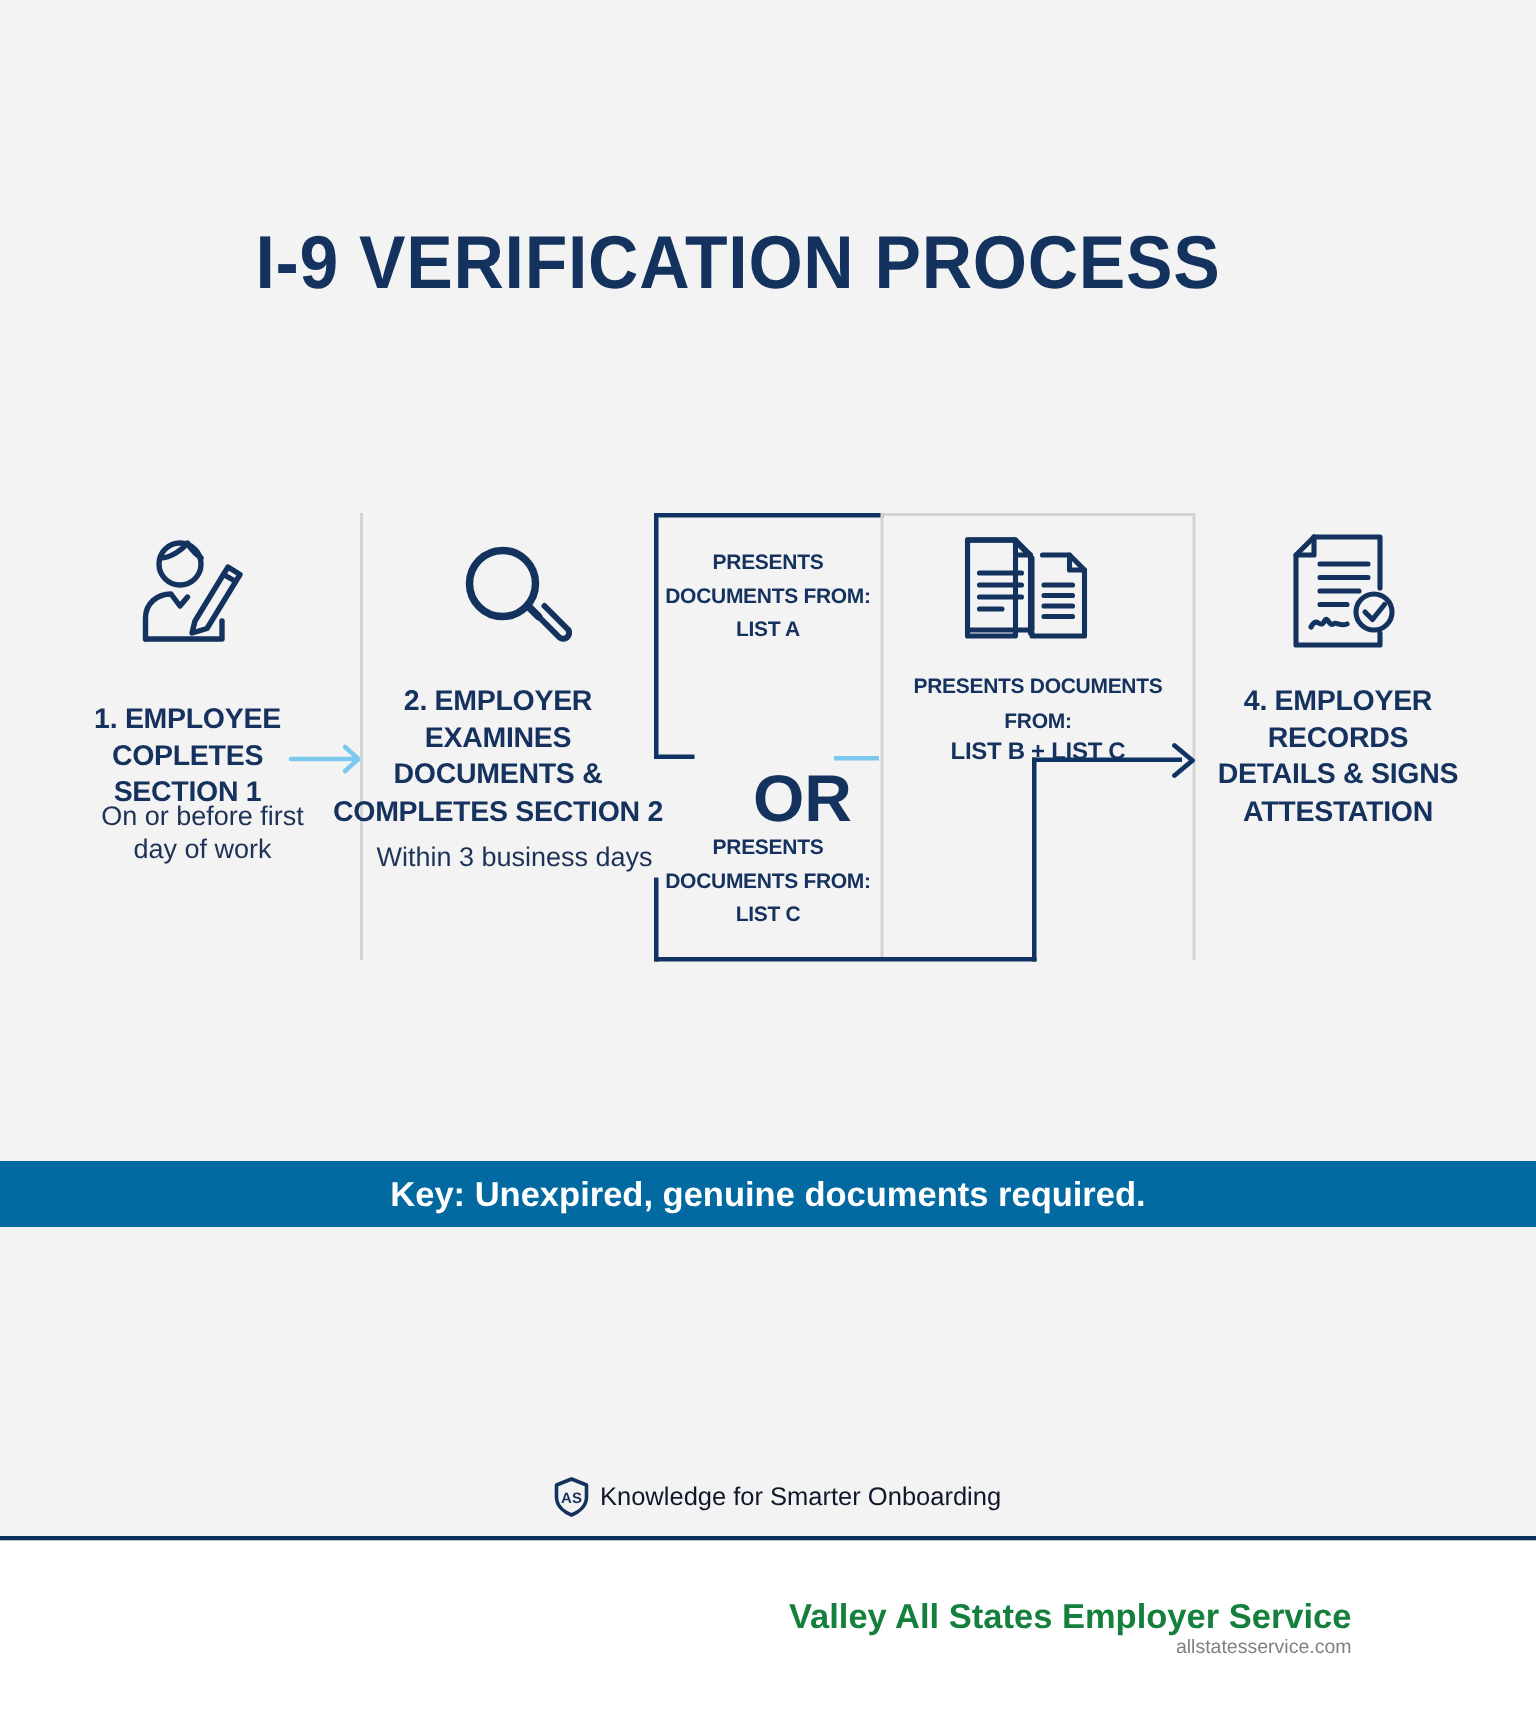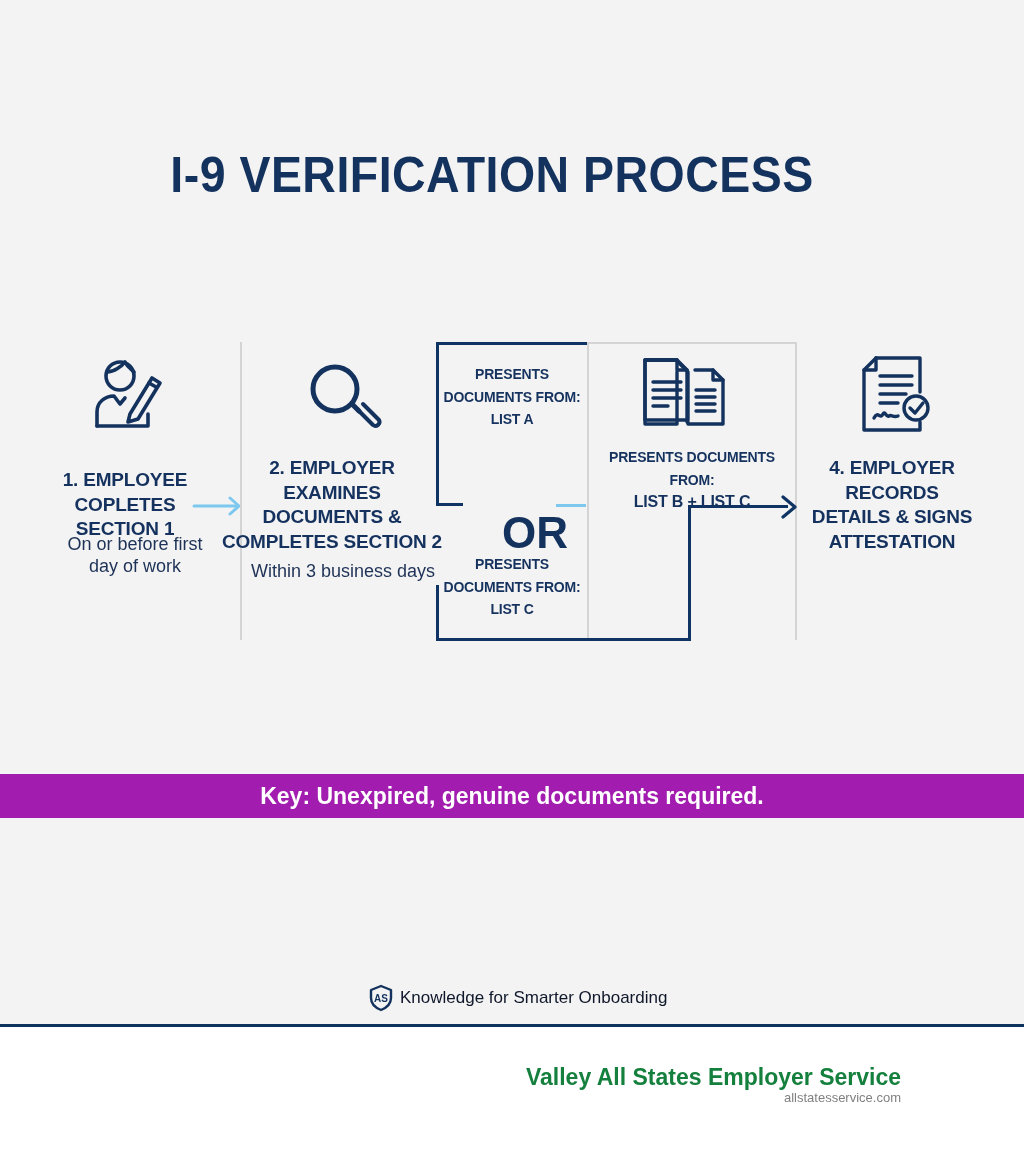--- a/index.html
+++ b/index.html
@@ -28,21 +28,21 @@
     .small-heading {
       font-weight: bold; text-align: center; color: #15325f;
       font-size: 14px; line-height: 22.5px; letter-spacing: -0.2px;
     }
     .or-text {
       font-weight: bold; font-size: 44px; color: #14325e; text-align: center;
     }
     .icon svg { display: block; }
     .key-bar {
       left: 0; top: 774px; width: 1024px; height: 44px;
-      background: #a21caf; color: #ffffff; text-align: center;
+      background: #0369a1; color: #ffffff; text-align: center;
       font-size: 23px; line-height: 44px; font-weight: bold;
     }
     .tagline {
       left: 368px; top: 984px; height: 28px; display: flex; align-items: center; gap: 6px;
     }
     .tagline-text { font-size: 17px; color: #0f172a; }
     .footer-rule { left: 0; top: 1024px; width: 1024px; height: 3px; background: #0d3260; }
     .footer { left: 0; top: 1027px; width: 1024px; height: 127px; background: #ffffff; }
     .company { right: 123px; top: 1064px; font-size: 23px; font-weight: bold; color: #15803d; text-align: right; }
     .website { right: 123px; top: 1090px; font-size: 13px; color: #808080; text-align: right; }

